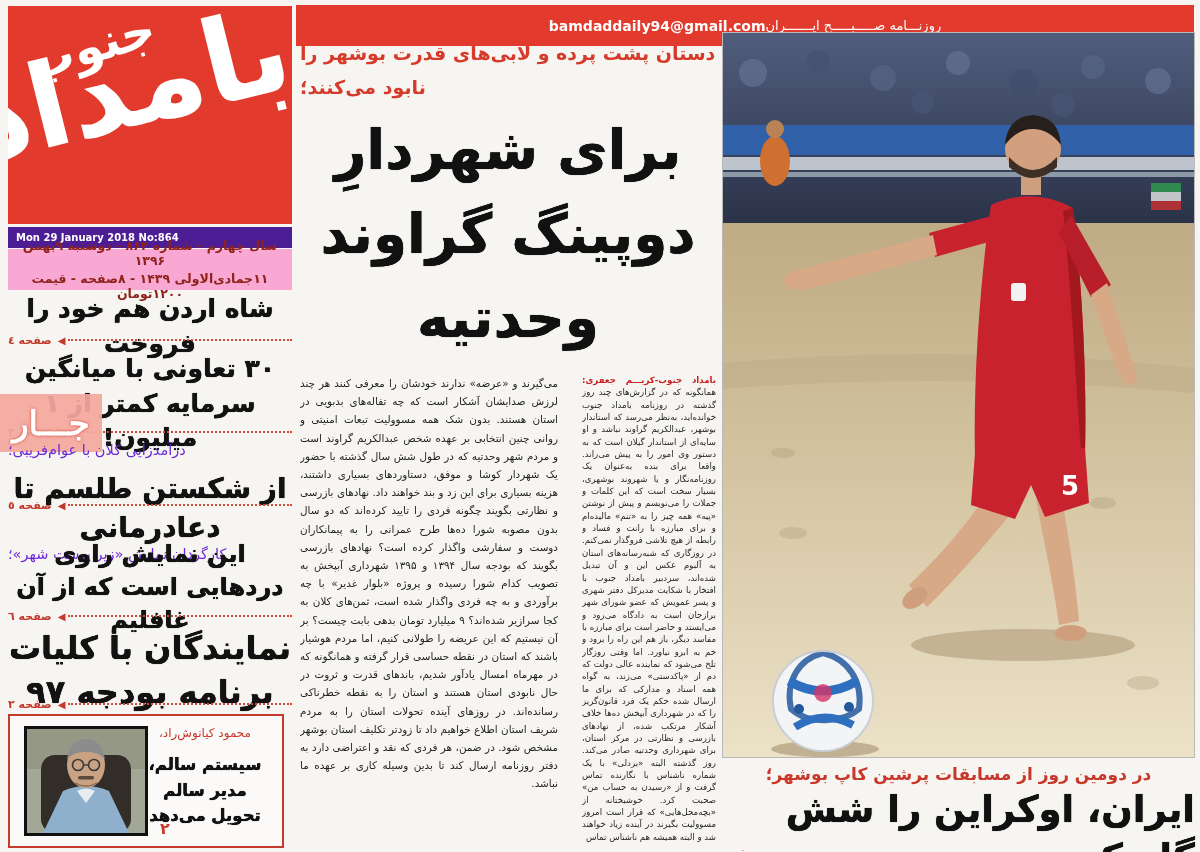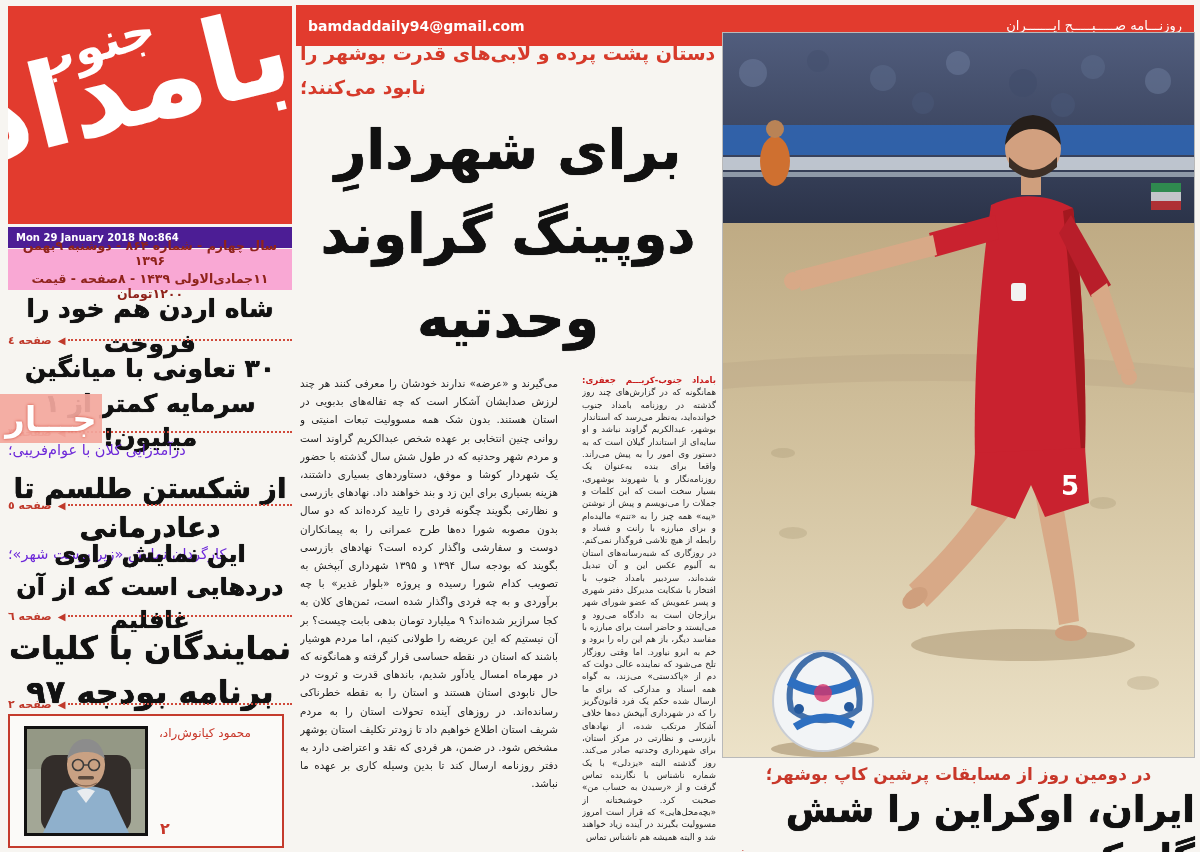--- a/index.html
+++ b/index.html
@@ -5,21 +5,21 @@
   * { margin:0; padding:0; box-sizing:border-box; }
   html,body { width:1200px; height:852px; }
   body {
     position:relative; background:#f7f5f1; overflow:hidden;
     font-family:"DejaVu Sans", sans-serif; color:#141414;
   }
   .heavy { font-weight:bold; text-shadow:0 0 .8px currentColor, 0 0 .6px currentColor; }
 
   
   .topbar { position:absolute; left:296px; top:5px; width:898px; height:41px;
-    background:#e23b2e; color:#fff; display:flex; justify-content:space-between;
+    background:#e23b2e; color:#fff; display:flex; justify-content:center;
     align-items:center; padding:0 12px; }
   .topbar-email { font-size:14px; font-weight:bold; direction:ltr; }
   .topbar-slogan { font-size:13px; direction:rtl; }
 
   
   .masthead { position:absolute; left:8px; top:6px; width:284px; height:218px;
     background:#e23b2e; overflow:hidden; }
   .logo-main { position:absolute; right:0px; top:22px; color:#fff; font-size:116px;
     font-weight:bold; line-height:1; transform:rotate(-14deg); transform-origin:center; }
   .logo-sub  { position:absolute; left:16px; top:12px; color:#fff; font-size:48px;
@@ -51,24 +51,24 @@
   
   .sb-title { position:absolute; left:8px; width:284px; direction:rtl;
     text-align:center; color:#121212; line-height:1.38; }
   .sb-kicker { position:absolute; left:8px; width:284px; direction:rtl;
     text-align:left; color:#6d28d9; font-weight:normal; font-size:14.5px; }
   .sep { position:absolute; left:8px; width:284px; height:16px; direction:ltr;
     display:flex; align-items:center; }
   .sep-page { color:#c0392b; font-size:11px; font-weight:bold; white-space:nowrap; }
   .sep-arrow { color:#c0392b; font-size:10px; margin:0 3px 0 6px; }
   .sep-line { flex:1; border-top:2px dotted #d0493a; }
-  .stamp { position:absolute; left:0; top:394px; width:102px; height:49px;
+  .stamp { position:absolute; left:0; top:394px; width:102px; height:58px;
     background:rgba(243,168,158,.93); color:#fff; font-size:34px; font-weight:bold;
     direction:rtl; display:flex; align-items:center; justify-content:center;
-    text-shadow:0 0 3px #d04030; }
+    text-shadow:0 0 3px #d04030;font-family:Liberation Serif, serif; }
 
   
   .person-box { position:absolute; left:8px; top:714px; width:276px; height:134px;
     border:2px solid #c43b2d; background:#fbfaf8; }
   .portrait { position:absolute; left:14px; top:10px; width:124px; height:110px;
     border:3px solid #111; background:#9aa08f; }
   .pb-text { position:absolute; right:8px; top:10px; width:138px; direction:rtl;
     text-align:center; }
   .pb-kicker { color:#c8372a; font-size:12px; }
   .pb-title { color:#111; font-size:16.5px; line-height:1.55; margin-top:12px; }
@@ -166,20 +166,21 @@
       <path d="M40,30 Q44,10 59,10 Q74,10 78,30 Q70,22 59,23 Q48,22 40,30 Z" fill="#8c8c8c"></path>
       <circle cx="51" cy="36" r="5.5" fill="none" stroke="#3b3b3b" stroke-width="1.6"></circle>
       <circle cx="67" cy="36" r="5.5" fill="none" stroke="#3b3b3b" stroke-width="1.6"></circle>
       <line x1="56.5" y1="36" x2="61.5" y2="36" stroke="#3b3b3b" stroke-width="1.4"></line>
       <rect x="51" y="47" width="16" height="3.4" rx="1.6" fill="#5c4a3d"></rect>
       <path d="M48,54 Q59,60 70,54" fill="none" stroke="#8a6a55" stroke-width="1.4"></path>
     </svg>
   </div>
   <div class="pb-text">
     <div class="pb-kicker">محمود کیانوش‌راد،</div>
+    <div class="pb-title heavy">سیستم سالم، مدیر سالم تحویل می‌دهد</div>
   </div>
   <div class="pb-num">۲</div>
 </div>
 
 <div class="photo">
   <svg width="471" height="724" viewBox="0 0 471 724">
     <defs>
       <linearGradient id="crowd" x1="0" y1="0" x2="0" y2="1">
         <stop offset="0" stop-color="#515d7d"></stop>
           <stop offset="1" stop-color="#2b3349"></stop>

